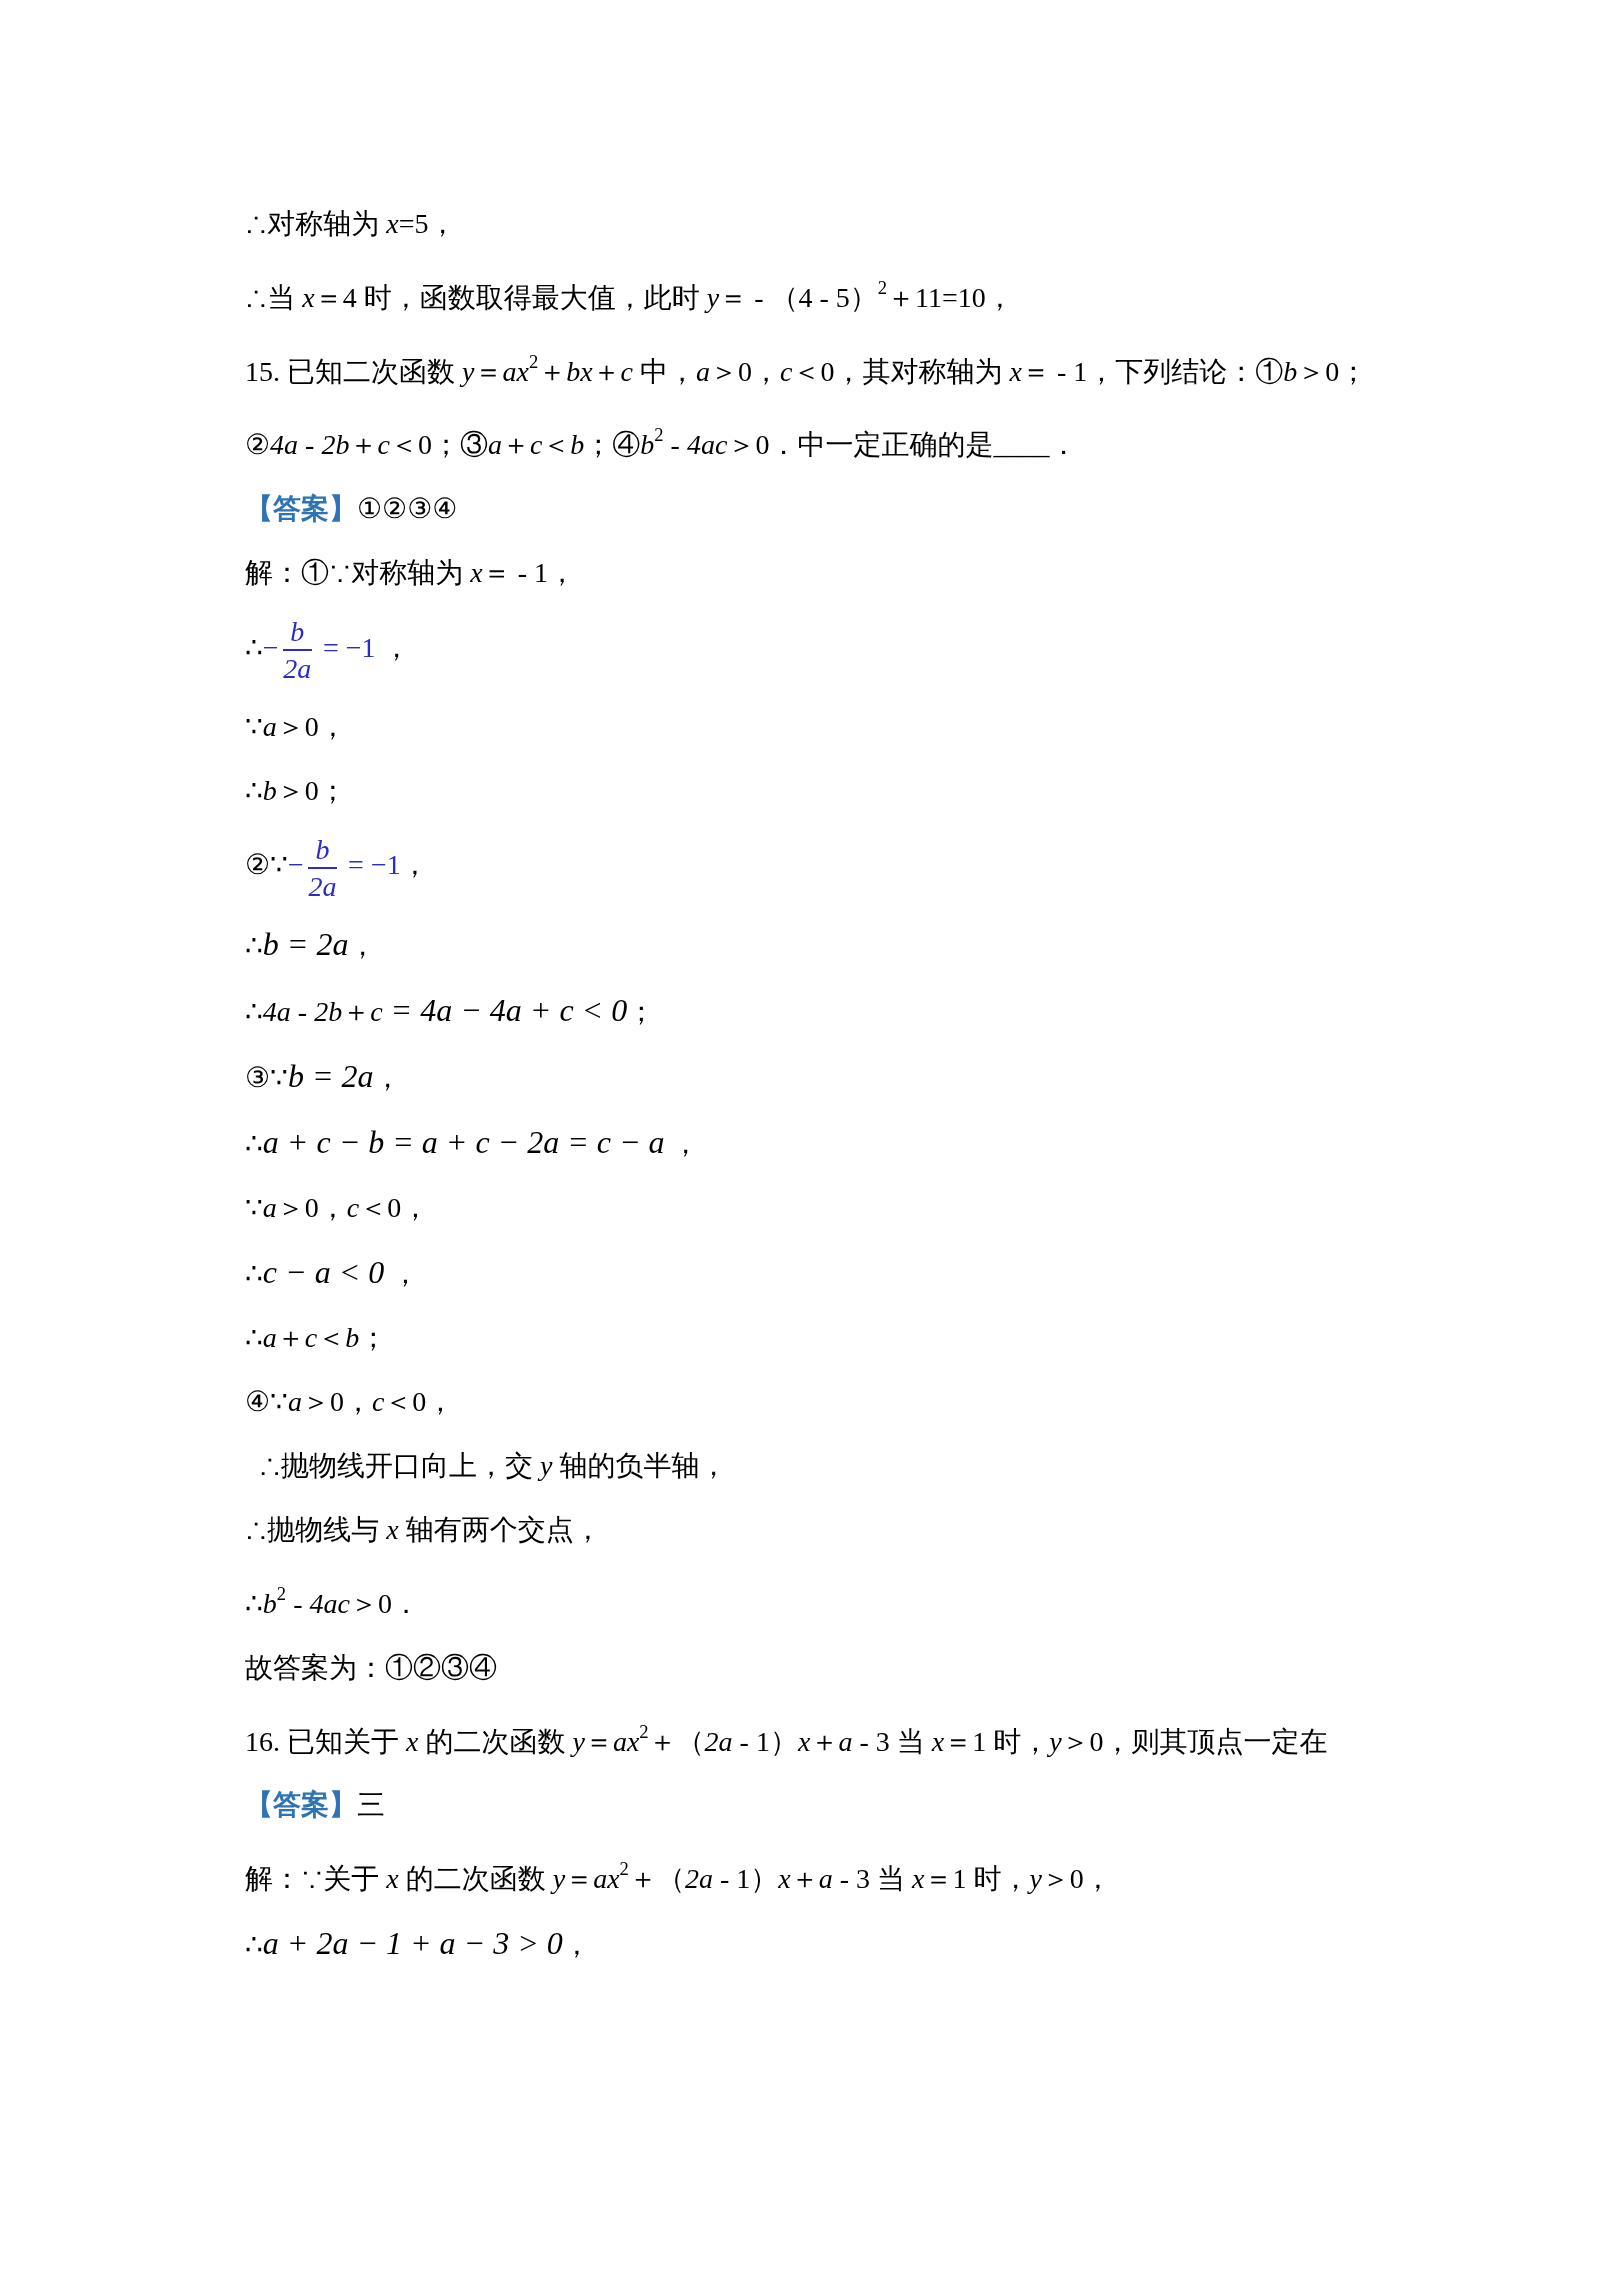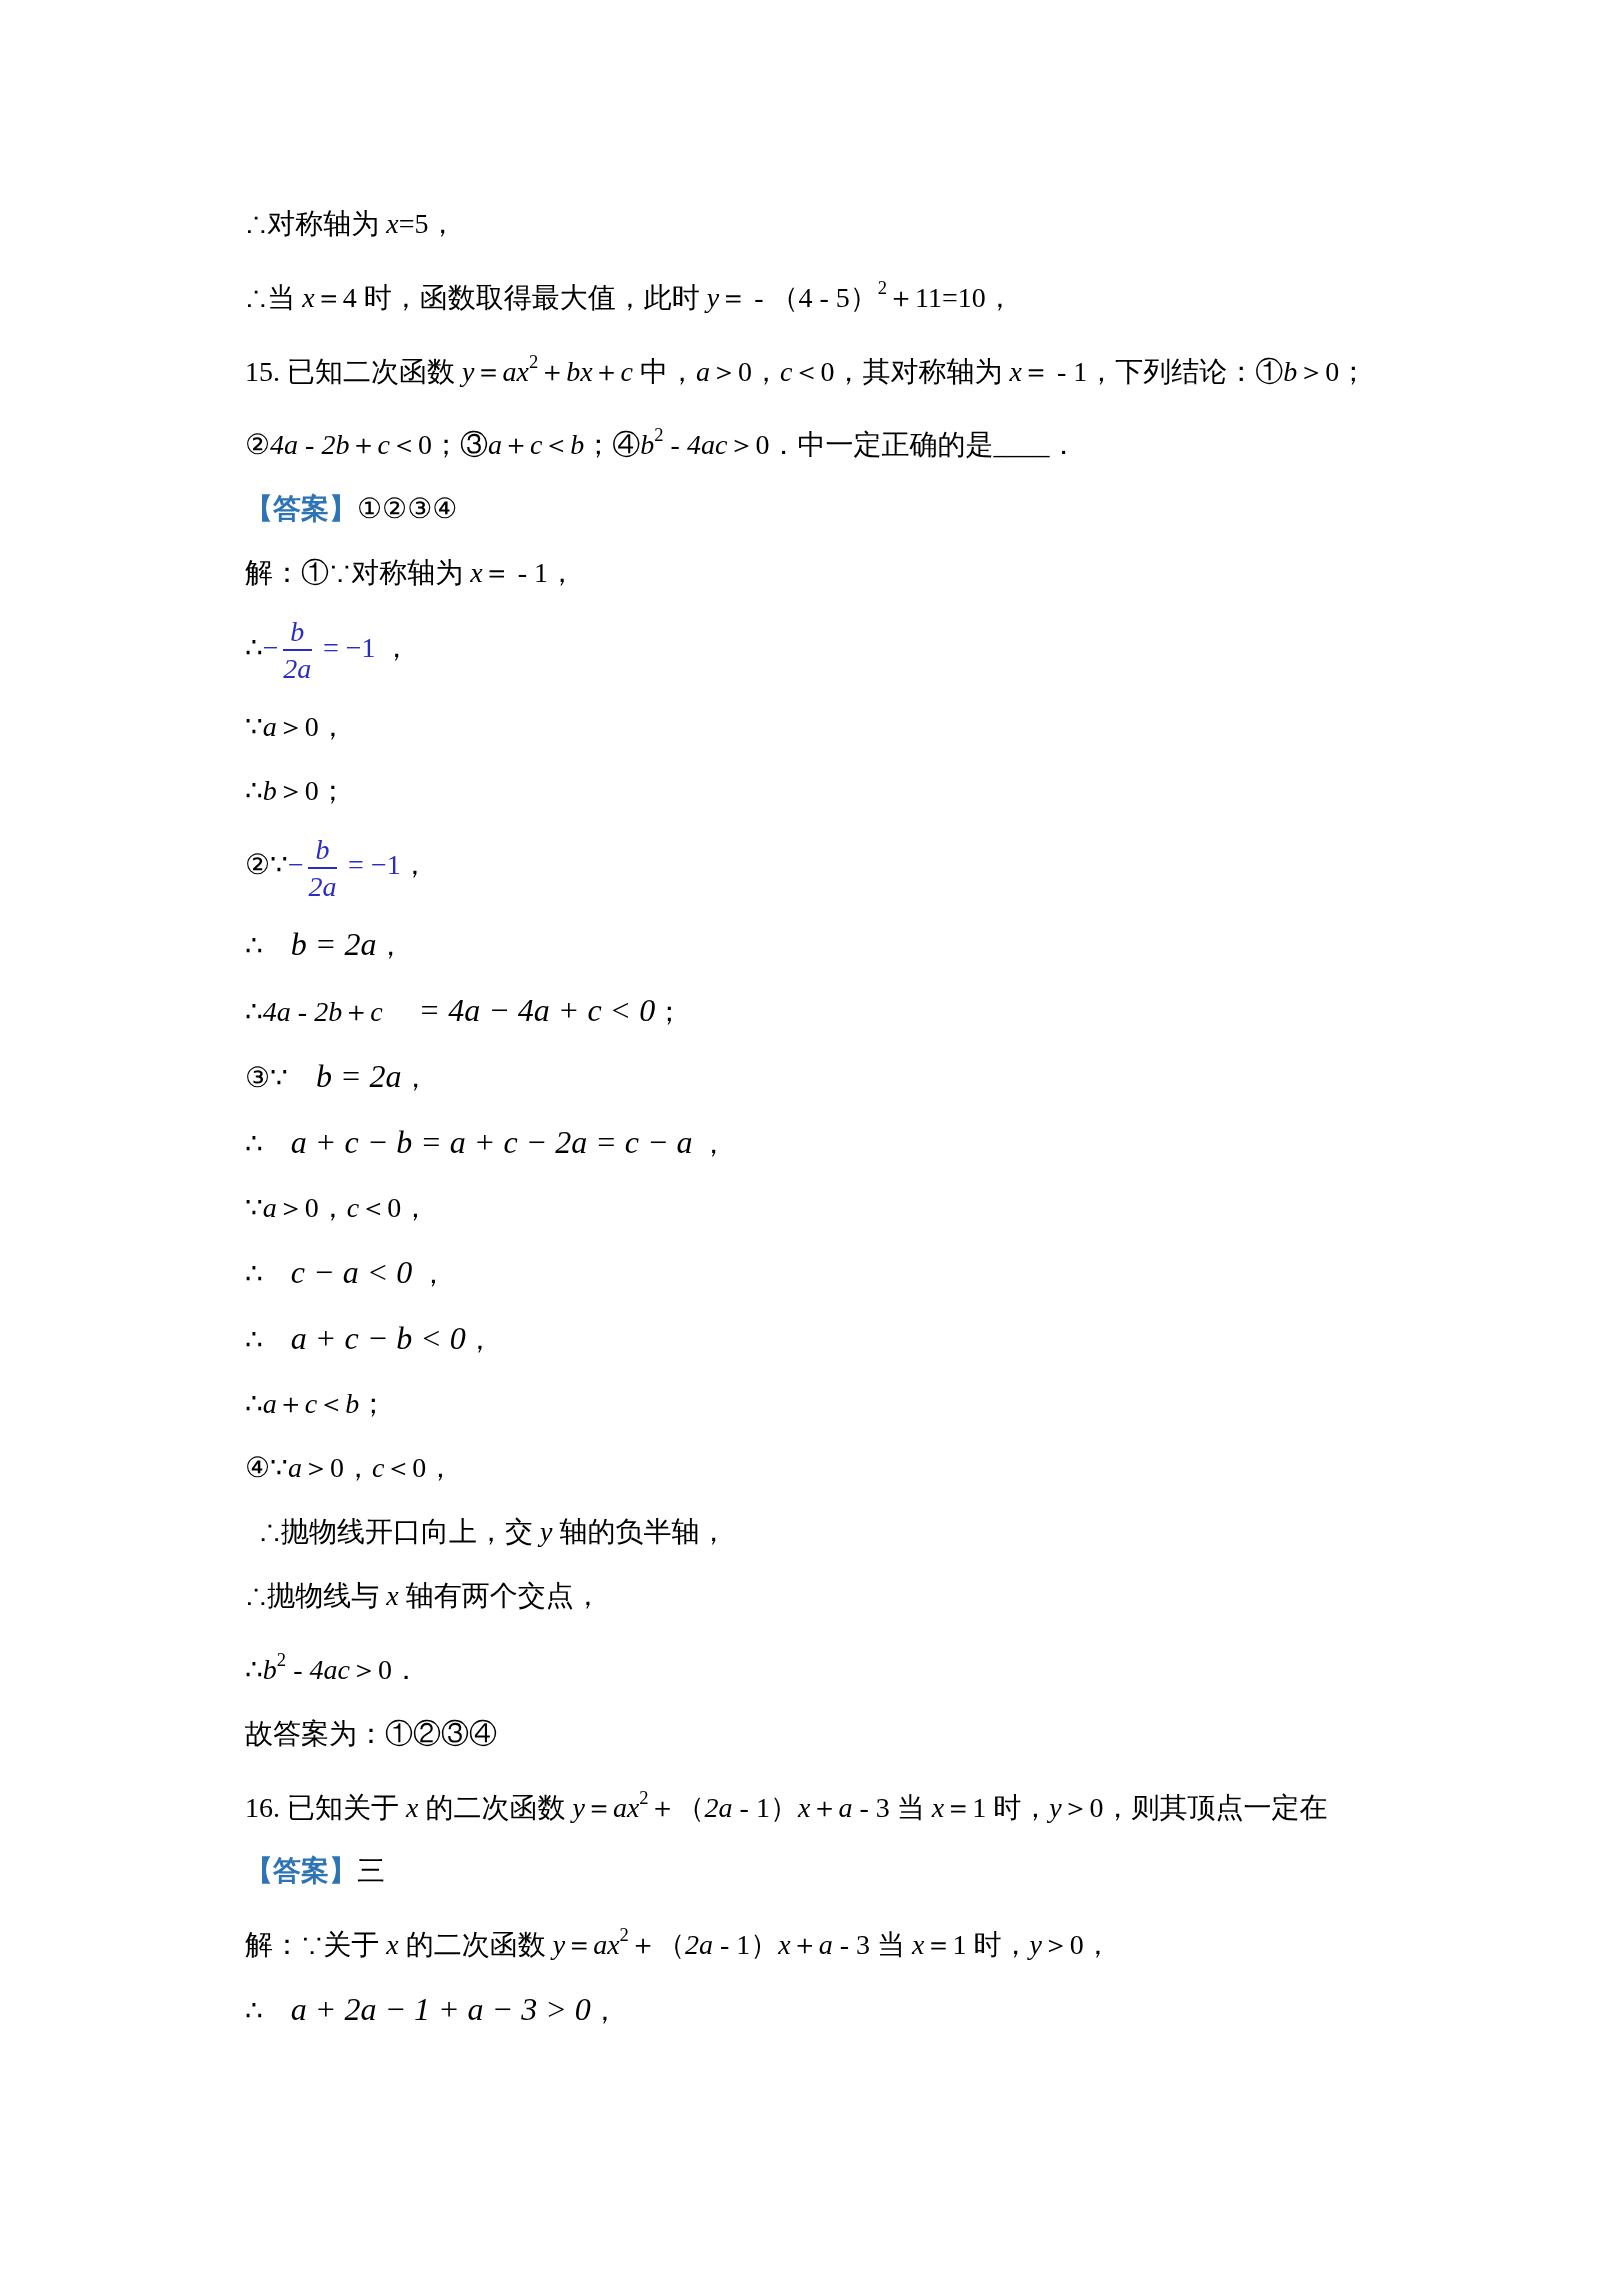--- a/index.html
+++ b/index.html
@@ -25,21 +25,21 @@
   .line {
     line-height: 64px;
     white-space: nowrap;
   }
   .line.indent { padding-left: 13.7px; }
   .line.frac-line { padding: 10.8px 0; }
 
   .seg-cn  { font-family: "Liberation Serif", "DejaVu Serif", serif; }
   .seg-rm  { font-family: "Liberation Serif", "DejaVu Serif", serif; }
   .seg-it  { font-family: "Liberation Serif", "DejaVu Serif", serif; font-style: italic; }
-  .seg-eq  { font-family: "Liberation Serif", "DejaVu Serif", serif; font-style: italic; font-size: 32px; margin-left: 28px; }
+  .seg-eq  { font-family: "Liberation Serif", "DejaVu Serif", serif; font-style: italic; font-size: 32px; }
   .seg-sup {
     font-family: "Liberation Serif", "DejaVu Serif", serif;
     font-size: 18.6px;
     vertical-align: 12.7px;
   }
   .seg-label { font-weight: 700; }
 
   .frac {
     display: inline-block;
     vertical-align: middle;
@@ -75,21 +75,20 @@
       <div class="line frac-line"><span class="seg-cn">∴</span><span class="seg-rm" style="color: rgb(43, 43, 200);">−</span><span class="frac" style="color: rgb(43, 43, 200);"><span class="num">b</span><span class="den">2a</span></span><span class="seg-rm" style="color: rgb(43, 43, 200);"> = −1</span><span class="seg-cn">  ，</span></div>
       <div class="line"><span class="seg-cn">∵</span><span class="seg-it">a</span><span class="seg-rm">＞0</span><span class="seg-cn">，</span></div>
       <div class="line"><span class="seg-cn">∴</span><span class="seg-it">b</span><span class="seg-rm">＞0</span><span class="seg-cn">；</span></div>
       <div class="line frac-line"><span class="seg-cn">②∵</span><span class="seg-rm" style="color: rgb(43, 43, 200);">−</span><span class="frac" style="color: rgb(43, 43, 200);"><span class="num">b</span><span class="den">2a</span></span><span class="seg-rm" style="color: rgb(43, 43, 200);"> = −1</span><span class="seg-cn">，</span></div>
       <div class="line"><span class="seg-cn">∴</span><span class="seg-eq">b = 2a</span><span class="seg-cn">，</span></div>
       <div class="line"><span class="seg-cn">∴</span><span class="seg-it">4a</span><span class="seg-rm"> - </span><span class="seg-it">2b</span><span class="seg-rm">＋</span><span class="seg-it">c</span><span class="seg-eq"> = 4a − 4a + c &lt; 0</span><span class="seg-cn">；</span></div>
       <div class="line"><span class="seg-cn">③∵</span><span class="seg-eq">b = 2a</span><span class="seg-cn">，</span></div>
       <div class="line"><span class="seg-cn">∴</span><span class="seg-eq">a + c − b = a + c − 2a = c − a</span><span class="seg-cn">  ，</span></div>
       <div class="line"><span class="seg-cn">∵</span><span class="seg-it">a</span><span class="seg-rm">＞0</span><span class="seg-cn">，</span><span class="seg-it">c</span><span class="seg-rm">＜0</span><span class="seg-cn">，</span></div>
       <div class="line"><span class="seg-cn">∴</span><span class="seg-eq">c − a &lt; 0</span><span class="seg-cn">  ，</span></div>
-      <div class="line"><span class="seg-cn">∴</span><span class="seg-eq">a + c − b &lt; 0</span><span class="seg-cn">，</span></div>
       <div class="line"><span class="seg-cn">∴</span><span class="seg-it">a</span><span class="seg-rm">＋</span><span class="seg-it">c</span><span class="seg-rm">＜</span><span class="seg-it">b</span><span class="seg-cn">；</span></div>
       <div class="line"><span class="seg-cn">④∵</span><span class="seg-it">a</span><span class="seg-rm">＞0</span><span class="seg-cn">，</span><span class="seg-it">c</span><span class="seg-rm">＜0</span><span class="seg-cn">，</span></div>
       <div class="line indent"><span class="seg-cn">∴抛物线开口向上，交 </span><span class="seg-it">y</span><span class="seg-cn"> 轴的负半轴，</span></div>
       <div class="line"><span class="seg-cn">∴抛物线与 </span><span class="seg-it">x</span><span class="seg-cn"> 轴有两个交点，</span></div>
       <div class="line"><span class="seg-cn">∴</span><span class="seg-it">b</span><span class="seg-sup">2</span><span class="seg-rm"> - </span><span class="seg-it">4ac</span><span class="seg-rm">＞0</span><span class="seg-cn">．</span></div>
       <div class="line"><span class="seg-cn">故答案为：①②③④</span></div>
       <div class="line"><span class="seg-rm">16. </span><span class="seg-cn">已知关于 </span><span class="seg-it">x</span><span class="seg-cn"> 的二次函数 </span><span class="seg-it">y</span><span class="seg-rm">＝</span><span class="seg-it">ax</span><span class="seg-sup">2</span><span class="seg-rm">＋（</span><span class="seg-it">2a</span><span class="seg-rm"> - 1）</span><span class="seg-it">x</span><span class="seg-rm">＋</span><span class="seg-it">a</span><span class="seg-rm"> - 3</span><span class="seg-cn"> 当 </span><span class="seg-it">x</span><span class="seg-rm">＝1</span><span class="seg-cn"> 时，</span><span class="seg-it">y</span><span class="seg-rm">＞0</span><span class="seg-cn">，则其顶点一定在</span></div>
       <div class="line"><span class="seg-label" style="color: rgb(46, 116, 181);">【答案】</span><span class="seg-cn">三</span></div>
       <div class="line"><span class="seg-cn">解：∵关于 </span><span class="seg-it">x</span><span class="seg-cn"> 的二次函数 </span><span class="seg-it">y</span><span class="seg-rm">＝</span><span class="seg-it">ax</span><span class="seg-sup">2</span><span class="seg-rm">＋（</span><span class="seg-it">2a</span><span class="seg-rm"> - 1）</span><span class="seg-it">x</span><span class="seg-rm">＋</span><span class="seg-it">a</span><span class="seg-rm"> - 3</span><span class="seg-cn"> 当 </span><span class="seg-it">x</span><span class="seg-rm">＝1</span><span class="seg-cn"> 时，</span><span class="seg-it">y</span><span class="seg-rm">＞0</span><span class="seg-cn">，</span></div>
       <div class="line"><span class="seg-cn">∴</span><span class="seg-eq">a + 2a − 1 + a − 3 &gt; 0</span><span class="seg-cn">，</span></div>

